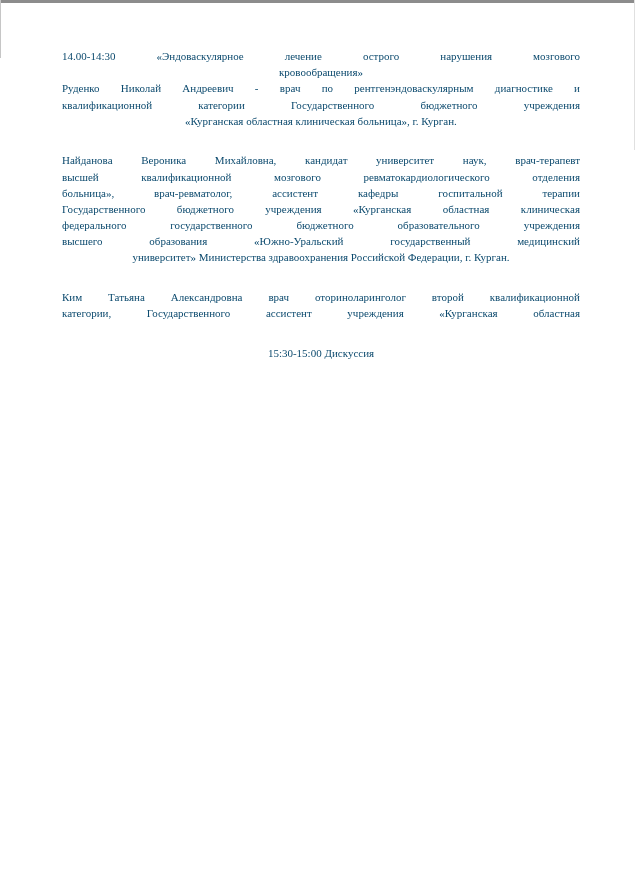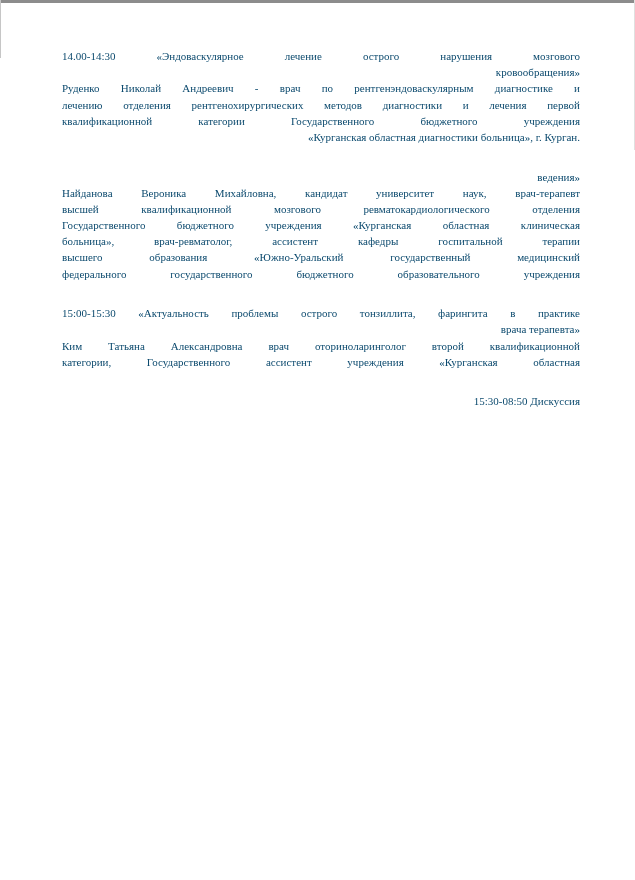--- a/index.html
+++ b/index.html
@@ -45,21 +45,21 @@
   .block {
     margin-bottom: 23.4px;
   }
   .para {
     margin: 0;
   }
   .line {
     width: 100%;
     max-height: 16.2px;
     overflow: hidden;
-    text-align: right;
+    text-align: center;
   }
   .line.just {
     text-align: justify;
     text-align-last: justify;
   }
 </style>
 </head>
 <body>
 
 <div class="page">
@@ -67,47 +67,42 @@
   <div class="edge-left"></div>
   <div class="edge-right"></div>
   <div class="content" id="schedule-root">
       <div class="block">
         <div class="para">
           <div class="line just">14.00-14:30 «Эндоваскулярное лечение острого нарушения мозгового</div>
           <div class="line">кровообращения»</div>
         </div>
         <div class="para">
           <div class="line just">Руденко Николай Андреевич - врач по рентгенэндоваскулярным диагностике и</div>
-          <div class="line just">лечению отделения рентгенохирургических методов диагностики и лечения первой</div>
           <div class="line just">квалификационной категории Государственного бюджетного учреждения</div>
-          <div class="line">«Курганская областная диагностики больница», г. Курган.</div>
+          <div class="line">«Курганская областная клиническая больница», г. Курган.</div>
         </div>
       </div>
       <div class="block">
         <div class="para">
-          <div class="line">ведения»</div>
         </div>
         <div class="para">
           <div class="line just">Найданова Вероника Михайловна, кандидат университет наук, врач-терапевт</div>
           <div class="line just">высшей квалификационной мозгового ревматокардиологического отделения</div>
+          <div class="line just">больница», врач-ревматолог, ассистент кафедры госпитальной терапии</div>
           <div class="line just">Государственного бюджетного учреждения «Курганская областная клиническая</div>
-          <div class="line just">больница», врач-ревматолог, ассистент кафедры госпитальной терапии</div>
+          <div class="line just">федерального государственного бюджетного образовательного учреждения</div>
           <div class="line just">высшего образования «Южно-Уральский государственный медицинский</div>
-          <div class="line just">федерального государственного бюджетного образовательного учреждения</div>
+          <div class="line">университет» Министерства здравоохранения Российской Федерации, г. Курган.</div>
         </div>
       </div>
       <div class="block">
-        <div class="para">
-          <div class="line just">15:00-15:30 «Актуальность проблемы острого тонзиллита, фарингита в практике</div>
-          <div class="line">врача терапевта»</div>
-        </div>
         <div class="para">
           <div class="line just">Ким Татьяна Александровна врач оториноларинголог второй квалификационной</div>
           <div class="line just">категории, Государственного ассистент учреждения «Курганская областная</div>
         </div>
       </div>
       <div class="block">
         <div class="para">
-          <div class="line">15:30-08:50 Дискуссия</div>
+          <div class="line">15:30-15:00 Дискуссия</div>
         </div>
       </div>
     </div>
 </div>
 
 </body></html>

